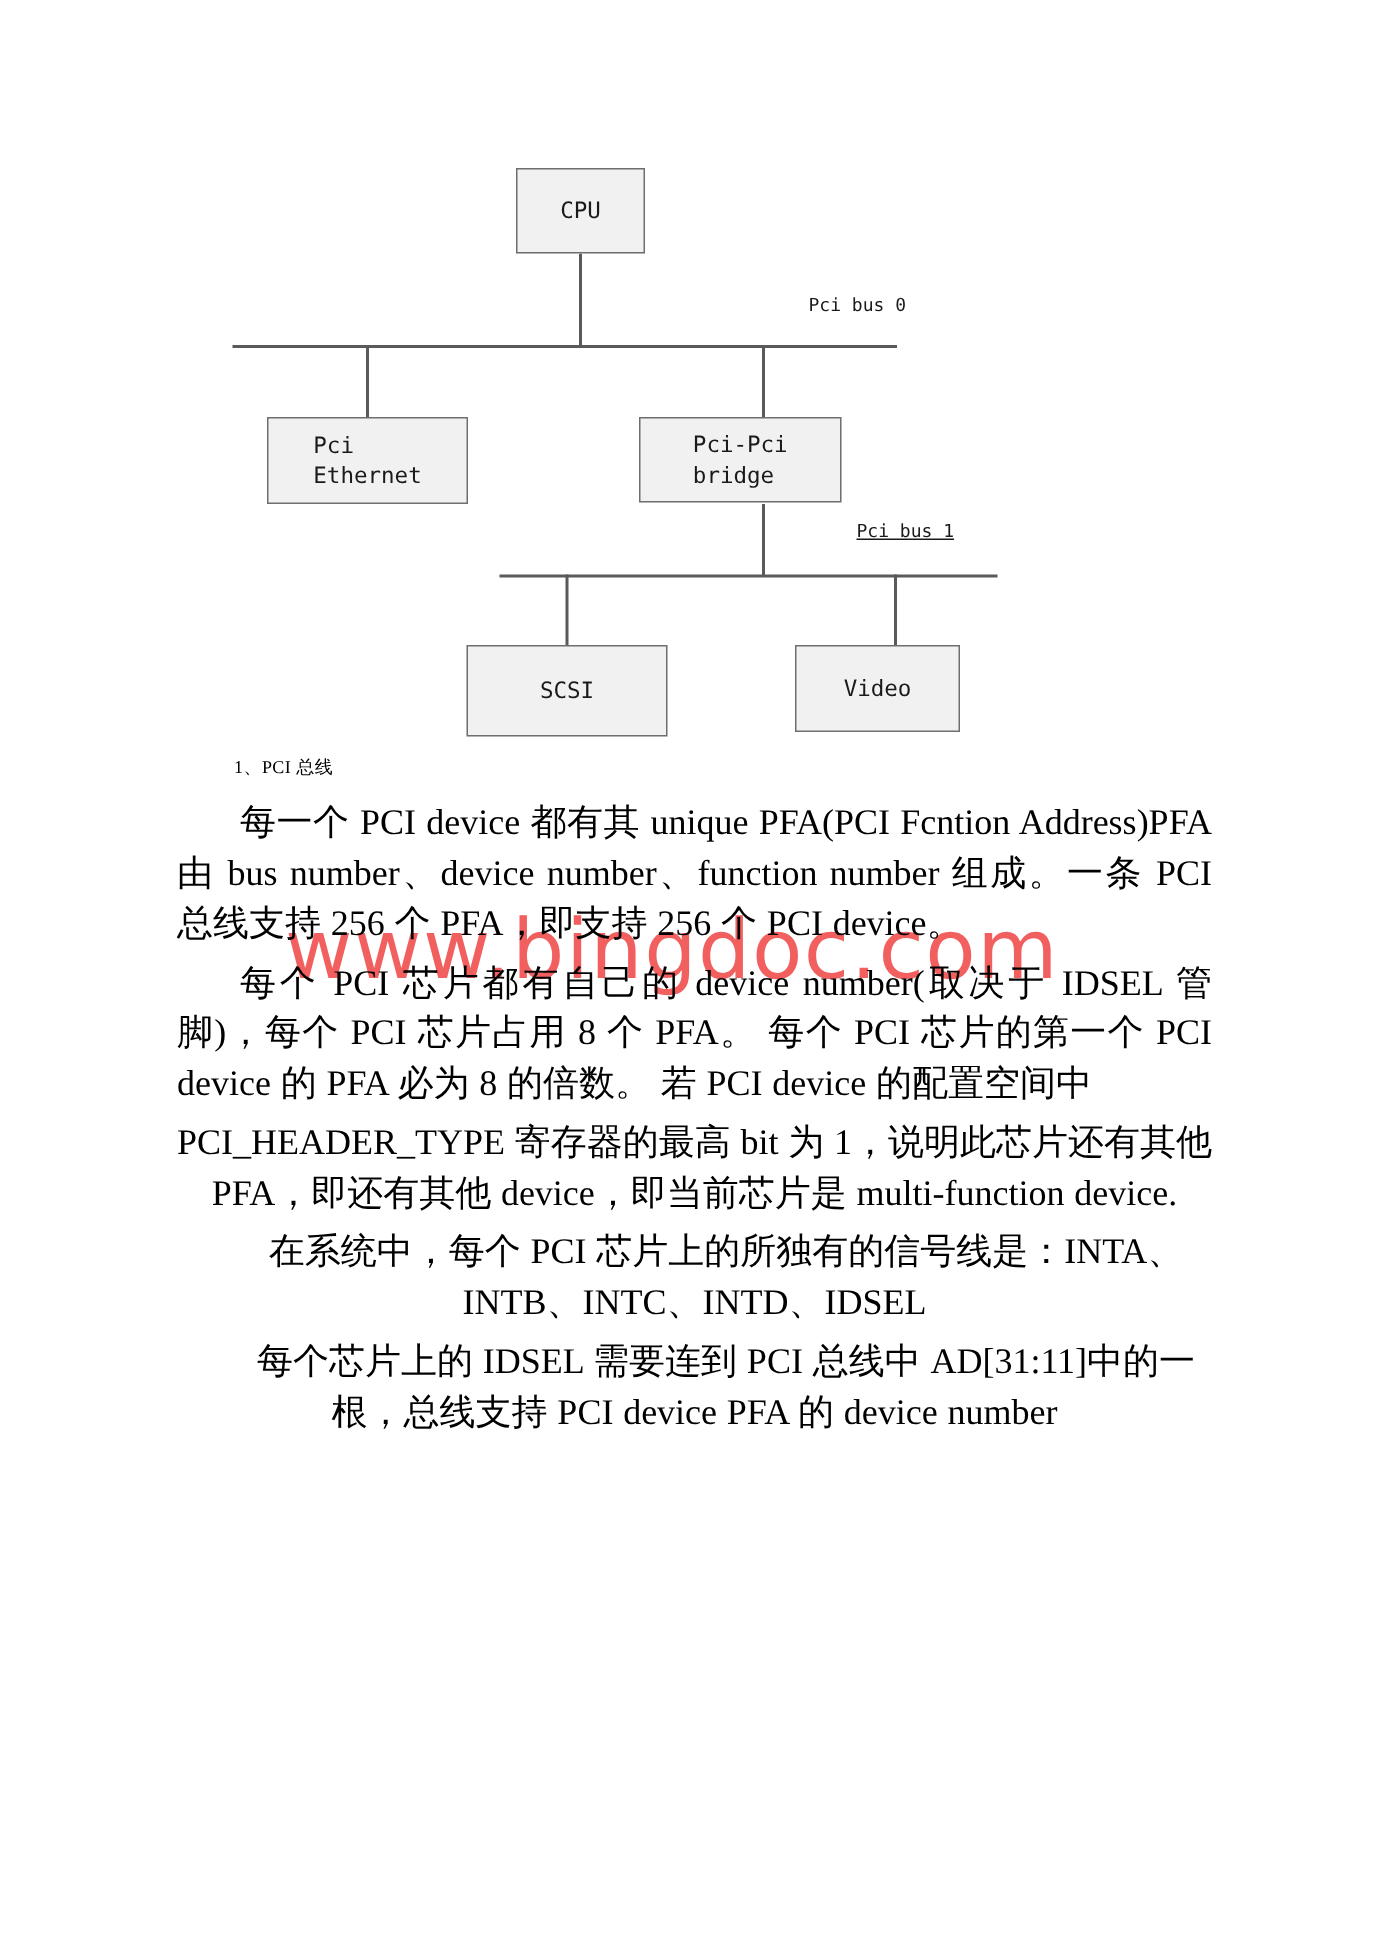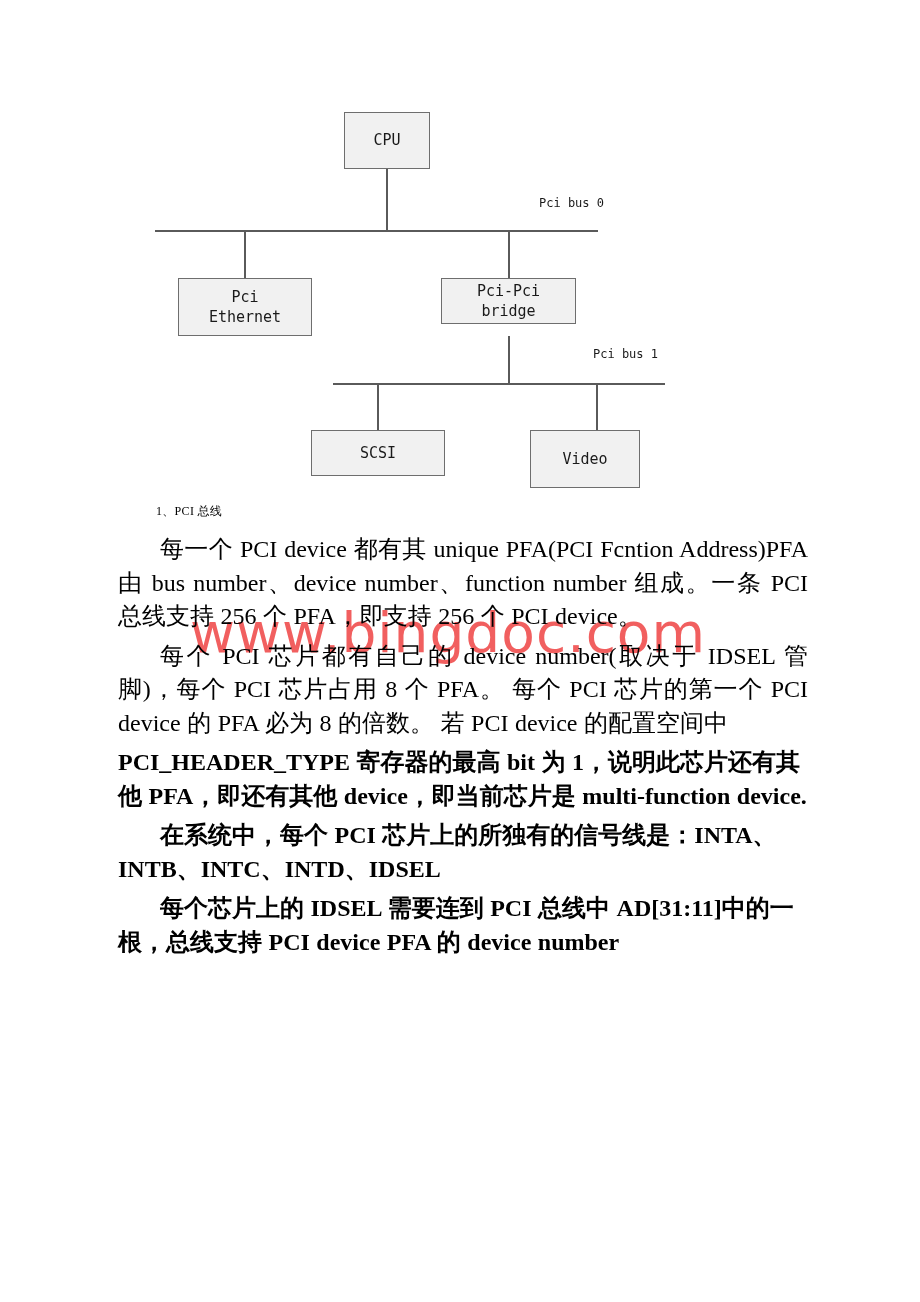--- a/index.html
+++ b/index.html
@@ -55,21 +55,21 @@
   .node {
     position: absolute;
     background: #f1f1f1;
     border: 1.6px solid #6e6e6e;
     font-family: "DejaVu Sans Mono", monospace;
     font-size: 15px;
     color: #1a1a1a;
     display: flex;
     align-items: center;
     justify-content: center;
-    text-align: center;
+    text-align: left;
     line-height: 1.35;
     white-space: pre-line;
     box-sizing: border-box;
   }
   .wire {
     position: absolute;
     background: #5a5a5a;
   }
   .wire.v { width: 1.8px; }
   .wire.h { height: 1.8px; }
@@ -77,36 +77,36 @@
     position: absolute;
     font-family: "DejaVu Sans Mono", monospace;
     font-size: 12px;
     color: #1a1a1a;
     white-space: nowrap;
   }
 
   
   #node-cpu       { left: 344px; top: 112px; width: 86px;  height: 57px; }
   #node-ethernet  { left: 178px; top: 278px; width: 134px; height: 58px; }
-  #node-bridge    { left: 441px; top: 278px; width: 135px; height: 46px; }
-  #node-scsi      { left: 311px; top: 430px; width: 134px; height: 46px; }
+  #node-bridge    { left: 426px; top: 278px; width: 135px; height: 57px; }
+  #node-scsi      { left: 311px; top: 430px; width: 134px; height: 61px; }
   #node-video     { left: 530px; top: 430px; width: 110px; height: 58px; }
 
   
   #wire-cpu-bus0   { left: 386px; top: 169px; height: 62px; }
   #bus0            { left: 155px; top: 230px; width: 443px; }
   #wire-bus0-eth   { left: 244px; top: 230px; height: 49px; }
   #wire-bus0-brdg  { left: 508px; top: 230px; height: 49px; }
   #wire-brdg-bus1  { left: 508px; top: 336px; height: 48px; }
   #bus1            { left: 333px; top: 383px; width: 332px; }
   #wire-bus1-scsi  { left: 377px; top: 383px; height: 48px; }
   #wire-bus1-video { left: 596px; top: 383px; height: 48px; }
 
   #label-bus0 { left: 539px; top: 196px; }
-  #label-bus1 { left: 593px; top: 347px; }
+  #label-bus1 { left: 571px; top: 347px; text-decoration: underline; }
 
   
   #content {
     position: absolute;
     left: 118px;
     top: 503px;
     width: 690px;
     z-index: 3;
   }
   h2#heading {
@@ -122,22 +122,21 @@
     font-size: 24px;
     line-height: 33.5px;
     margin: 0 0 6px 0;
     padding: 0;
     text-indent: 42px;
     text-align: justify;
     text-justify: inter-ideograph;
     word-spacing: 0.5px;
   }
   p.para.nobreak {
-    text-align: left;
-    font-weight: bold;
+    text-align: center;
   }
 </style>
 </head>
 <body>
 
 <div id="page">
 
   <div id="watermark">www.bingdoc.com</div>
 
   <div id="diagram">

